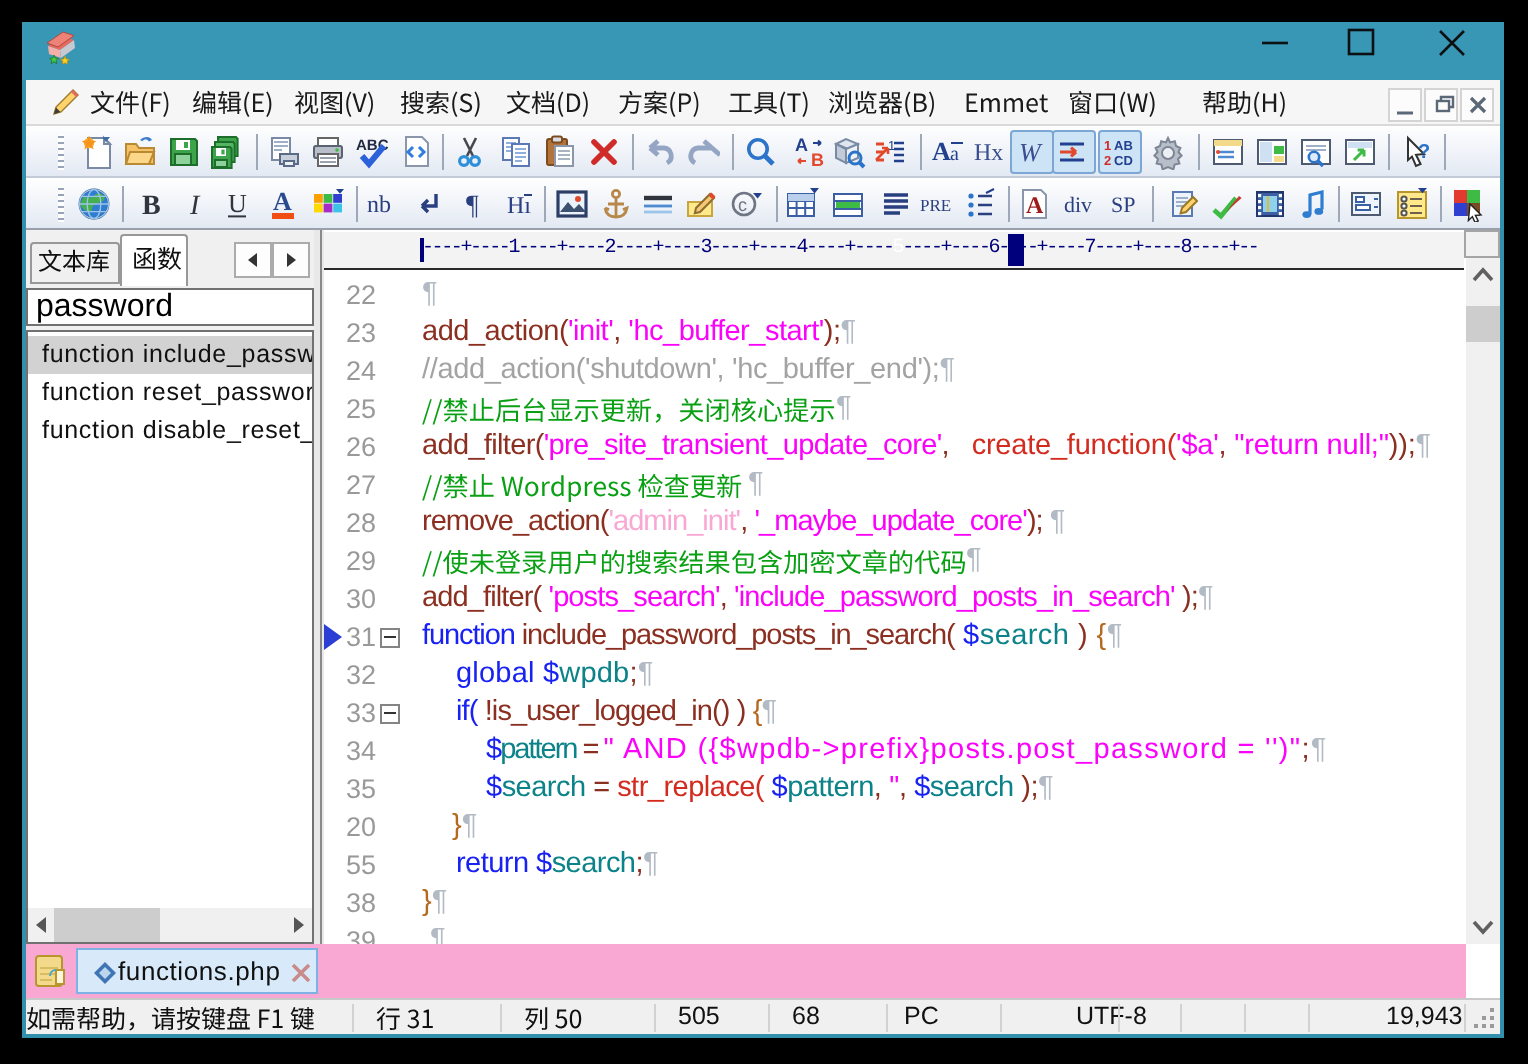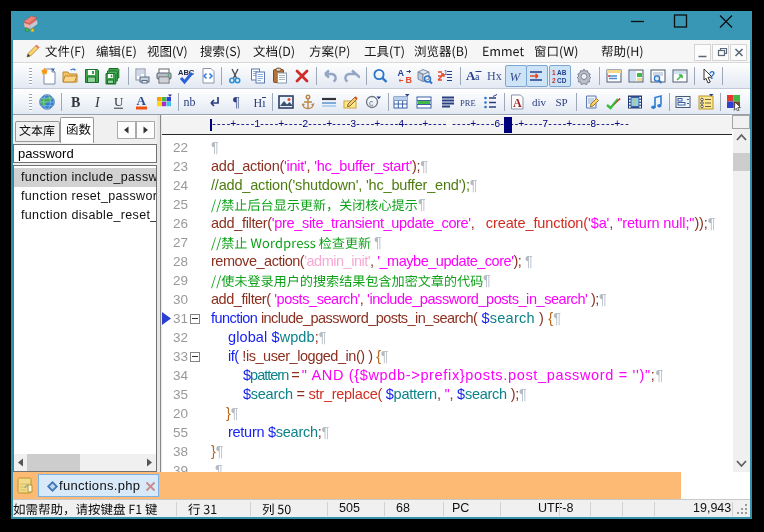--- a/index.html
+++ b/index.html
@@ -17,21 +17,21 @@
 .tsep {position:absolute;width:1px;height:18px;background:#9fa8b8}
 .hib {position:absolute;width:22px;height:22px;background:#cde4f7;border:1px solid #7ca7d4;border-radius:2px}
 .z {position:absolute}
 #panel {position:absolute;left:13px;top:115px;width:147px;height:357px;background:#f0f0f0}
 #editor {position:absolute;left:162px;top:115px;width:588px;height:357px;background:#fff}
 .ln {position:absolute;left:152px;width:36px;text-align:right;font-size:13.5px;color:#999;height:19px;line-height:19px}
 .cl {position:absolute;height:19px;line-height:19px;white-space:pre;font-size:14.5px;color:#000}
 #ruler {position:absolute;left:211px;top:117px;height:16px;font-family:"Liberation Mono",monospace;
   font-size:10px;line-height:16px;color:#00007c;white-space:pre;letter-spacing:-1.2px}
 .rh {color:#fff}
-#tabbar {position:absolute;left:13px;top:472px;width:668px;height:27px;background:#fdba74}
+#tabbar {position:absolute;left:13px;top:472px;width:720px;height:27px;background:#f9a8d4}
 #status {position:absolute;left:13px;top:499px;width:737px;height:18px;background:#f0f0f0;border-top:1px solid #c9c9c9;font-size:12.5px}
 .ssep {position:absolute;top:2px;width:1px;height:14px;background:#d2d2d2}
 .st {position:absolute;top:0;height:18px;line-height:17px;color:#111}
 .li {position:absolute;left:1px;width:142px;height:19px;line-height:19px;font-size:12.5px;letter-spacing:0.35px;color:#101010;
   padding-left:7px;white-space:pre;overflow:hidden}
 </style></head><body>
 <div id="win"></div>
 <div id="content"></div>
 <div id="title">
 <svg class="abs" style="left:11px;top:4px" width="17" height="17" viewBox="0 0 17 17">
@@ -429,21 +429,21 @@
  <svg class="z" style="left:53px;top:4px" width="27" height="20" viewBox="0 -15 27 20">
       <path d="M2.6 -6.7C3.2 -6.1 4.0 -5.3 4.3 -4.8L4.9 -5.4C4.6 -5.9 3.9 -6.6 3.2 -7.2ZM1.1 -7.7V0.3H10.5V1.0H11.4V-7.7H10.5V-0.6H2.0V-7.7ZM5.8 -7.6V-5.0C4.5 -4.2 3.2 -3.3 2.3 -2.8L2.8 -2.0C3.7 -2.6 4.7 -3.4 5.8 -4.1V-2.1C5.8 -2.0 5.8 -1.9 5.6 -1.9C5.4 -1.9 4.9 -1.9 4.2 -1.9C4.4 -1.7 4.5 -1.3 4.5 -1.1C5.4 -1.1 5.9 -1.1 6.3 -1.2C6.6 -1.4 6.7 -1.6 6.7 -2.1V-4.5C7.8 -3.6 8.8 -2.6 9.4 -1.9L10.0 -2.5C9.5 -3.1 8.7 -3.8 7.9 -4.5C8.6 -5.2 9.3 -6.1 9.9 -6.9L9.2 -7.3C8.7 -6.6 8.0 -5.7 7.3 -5.0L6.7 -5.5V-7.2C7.9 -7.8 9.2 -8.7 10.1 -9.5L9.4 -10.0L9.2 -10.0H2.3V-9.1H8.2C7.5 -8.5 6.6 -8.0 5.8 -7.6Z M18.0 -10.3C17.8 -9.8 17.4 -9.0 17.1 -8.6L17.7 -8.3C18.0 -8.7 18.5 -9.3 18.8 -9.9ZM13.6 -9.9C13.9 -9.4 14.3 -8.7 14.4 -8.3L15.1 -8.6C15.0 -9.0 14.6 -9.7 14.3 -10.2ZM17.6 -3.2C17.3 -2.6 16.9 -2.1 16.5 -1.6C16.0 -1.8 15.5 -2.1 15.0 -2.2C15.2 -2.6 15.4 -2.9 15.6 -3.2ZM13.9 -1.9C14.5 -1.7 15.2 -1.4 15.8 -1.0C15.0 -0.5 14.0 -0.1 13.0 0.2C13.2 0.4 13.4 0.7 13.5 0.9C14.6 0.6 15.7 0.1 16.6 -0.6C17.0 -0.4 17.4 -0.1 17.6 0.1L18.2 -0.5C18.0 -0.7 17.6 -1.0 17.2 -1.2C17.9 -1.9 18.4 -2.8 18.7 -3.9L18.2 -4.1L18.0 -4.0H16.0L16.2 -4.7L15.4 -4.8C15.3 -4.6 15.2 -4.3 15.1 -4.0H13.4V-3.2H14.7C14.4 -2.8 14.1 -2.3 13.9 -1.9ZM15.7 -10.5V-8.2H13.1V-7.4H15.4C14.8 -6.6 13.9 -5.8 13.0 -5.4C13.2 -5.3 13.4 -4.9 13.5 -4.7C14.3 -5.1 15.1 -5.8 15.7 -6.6V-5.1H16.6V-6.8C17.2 -6.3 17.9 -5.7 18.3 -5.4L18.8 -6.1C18.5 -6.3 17.4 -7.0 16.8 -7.4H19.1V-8.2H16.6V-10.5ZM20.4 -10.4C20.1 -8.2 19.5 -6.1 18.5 -4.8C18.7 -4.7 19.1 -4.4 19.2 -4.2C19.6 -4.7 19.8 -5.2 20.1 -5.8C20.4 -4.6 20.7 -3.5 21.2 -2.5C20.5 -1.3 19.5 -0.4 18.1 0.3C18.3 0.5 18.6 0.8 18.7 1.0C19.9 0.4 20.9 -0.5 21.6 -1.6C22.3 -0.6 23.0 0.3 24.0 0.9C24.2 0.7 24.4 0.3 24.6 0.2C23.6 -0.4 22.8 -1.3 22.1 -2.5C22.8 -3.8 23.2 -5.3 23.5 -7.2H24.4V-8.1H20.8C21.0 -8.8 21.1 -9.5 21.2 -10.3ZM22.6 -7.2C22.4 -5.8 22.1 -4.5 21.7 -3.5C21.2 -4.6 20.8 -5.9 20.6 -7.2Z" fill="#101010"></path>
     </svg>
  <div class="abs" style="left:104px;top:6px;width:19px;height:18px;border:1px solid #ababab;background:#fdfdfd"></div>
  <div class="abs" style="left:123px;top:6px;width:19px;height:18px;border:1px solid #ababab;background:#fdfdfd"></div>
  <svg class="abs" style="left:104px;top:6px" width="38" height="18" viewBox="0 0 38 18">
   <path d="M11.5 5.5v7L7 9z" fill="#333"></path>
       <path d="M26.5 5.5v7L31 9z" fill="#333"></path>
     </svg>
  <div class="abs" style="left:0;top:29px;width:144px;height:19px;background:#fff;border:1px solid #717171;
-   font-size:13px;line-height:17px;padding-left:4px">password</div>
+   font-size:16px;line-height:17px;padding-left:4px">password</div>
  <div class="abs" style="left:0;top:50px;width:144px;height:307px;background:#fff;border:1px solid #717171"></div>
  <div class="li" style="top:53px;background:#d2d2d2">function include_passwor</div>
  <div class="li" style="top:72px">function reset_password_</div>
  <div class="li" style="top:91px">function disable_reset_lo</div>
  <div class="abs" style="left:1px;top:339px;width:142px;height:17px;background:#f0f0f0"></div>
  <svg class="abs" style="left:1px;top:339px" width="142" height="17" viewBox="0 0 142 17">
   <rect x="13" y="0" width="53" height="17" fill="#cdcdcd"></rect>
   <path d="M9 4.5v8L4 8.5z" fill="#555"></path>
       <path d="M133 4.5v8l5-4z" fill="#555"></path>
     </svg>
@@ -469,21 +469,21 @@
 <div class="ln" style="top:328px">32</div>
 <div class="ln" style="top:347px">33</div>
 <div class="ln" style="top:366px">34</div>
 <div class="ln" style="top:385px">35</div>
 <div class="ln" style="top:404px">20</div>
 <div class="ln" style="top:423px">55</div>
 <div class="ln" style="top:442px">38</div>
 <div class="ln" style="top:461px">39</div>
 <div class="cl" style="left:211px;top:138px"><span style="color:#b2bac4">¶</span></div>
 <div class="cl" style="left:211px;top:157px"><span style="letter-spacing:-0.25px"><span style="color:#8b2f20">add_action(</span><span style="color:#fb02fb">'init'</span><span style="color:#8b2f20">,</span> <span style="color:#fb02fb">'hc_buffer_start'</span><span style="color:#8b2f20">);</span></span><span style="color:#b2bac4">¶</span></div>
-<div class="cl" style="left:211px;top:176px"><span style="letter-spacing:-0.18px"><span style="color:#4d7c0f">//add_action('shutdown', 'hc_buffer_end');</span></span><span style="color:#b2bac4">¶</span></div>
+<div class="cl" style="left:211px;top:176px"><span style="letter-spacing:-0.18px"><span style="color:#a3a3a3">//add_action('shutdown', 'hc_buffer_end');</span></span><span style="color:#b2bac4">¶</span></div>
 <div class="cl" style="left:211px;top:214px"><span style="letter-spacing:-0.33px"><span style="color:#8b2f20">add_filter(</span><span style="color:#fb02fb">'pre_site_transient_update_core'</span><span style="color:#8b2f20">,</span>  </span><span style="letter-spacing:-0.11px"> <span style="color:#d22c20">create_function(</span><span style="color:#fb02fb">'$a'</span><span style="color:#8b2f20">,</span> <span style="color:#fb02fb">"return null;"</span><span style="color:#8b2f20">));</span></span><span style="color:#b2bac4">¶</span></div>
 <div class="cl" style="left:211px;top:252px"><span style="letter-spacing:-0.48px"><span style="color:#8b2f20">remove_action(</span><span style="color:#f9a8d4">'admin_init'</span><span style="color:#8b2f20">,</span> <span style="color:#fb02fb">'_maybe_update_core'</span><span style="color:#8b2f20">);</span> </span><span style="color:#b2bac4">¶</span></div>
 <div class="cl" style="left:211px;top:290px"><span style="letter-spacing:-0.44px"><span style="color:#8b2f20">add_filter(</span> <span style="color:#fb02fb">'posts_search'</span><span style="color:#8b2f20">,</span> <span style="color:#fb02fb">'include_password_posts_in_search'</span> <span style="color:#8b2f20">);</span></span><span style="color:#b2bac4">¶</span></div>
 <div class="cl" style="left:211px;top:309px"><span style="letter-spacing:-0.55px"><span style="color:#1822f2">function</span> <span style="color:#8b2f20">include_password_posts_in_search</span><span style="color:#8b2f20">(</span></span><span style="letter-spacing:0.22px"> <span style="color:#1822f2">$</span><span style="color:#0c8289">search</span> <span style="color:#8b2f20">)</span> <span style="color:#b5691f">{</span></span><span style="color:#b2bac4">¶</span></div>
 <div class="cl" style="left:228px;top:328px"><span style="letter-spacing:0.1px"><span style="color:#1822f2">global</span> <span style="color:#1822f2">$</span><span style="color:#0c8289">wpdb</span><span style="color:#8b2f20">;</span></span><span style="color:#b2bac4">¶</span></div>
 <div class="cl" style="left:228px;top:347px"><span style="letter-spacing:-0.45px"><span style="color:#1822f2">if(</span> <span style="color:#8b2f20">!</span><span style="color:#8b2f20">is_user_logged_in()</span> <span style="color:#8b2f20">)</span> <span style="color:#b5691f">{</span></span><span style="color:#b2bac4">¶</span></div>
 <div class="cl" style="left:243px;top:366px"><span style="letter-spacing:-1.0px"><span style="color:#1822f2">$</span><span style="color:#0c8289">pattern</span> <span style="color:#8b2f20">=</span> </span><span style="letter-spacing:0.66px"><span style="color:#fb02fb">" AND ({$wpdb-&gt;prefix}posts.post_password = '')"</span><span style="color:#8b2f20">;</span></span><span style="color:#b2bac4">¶</span></div>
 <div class="cl" style="left:243px;top:385px"><span style="letter-spacing:-0.26px"><span style="color:#1822f2">$</span><span style="color:#0c8289">search</span> <span style="color:#8b2f20">=</span> <span style="color:#d22c20">str_replace(</span> <span style="color:#1822f2">$</span><span style="color:#0c8289">pattern</span><span style="color:#8b2f20">,</span> <span style="color:#fb02fb">''</span><span style="color:#8b2f20">,</span> <span style="color:#1822f2">$</span><span style="color:#0c8289">search</span> <span style="color:#8b2f20">);</span></span><span style="color:#b2bac4">¶</span></div>
 <div class="cl" style="left:226px;top:404px"><span style="color:#b5691f">}</span><span style="color:#b2bac4">¶</span></div>
 <div class="cl" style="left:228px;top:423px"><span style="letter-spacing:-0.27px"><span style="color:#1822f2">return</span> <span style="color:#1822f2">$</span><span style="color:#0c8289">search</span><span style="color:#8b2f20">;</span></span><span style="color:#b2bac4">¶</span></div>

